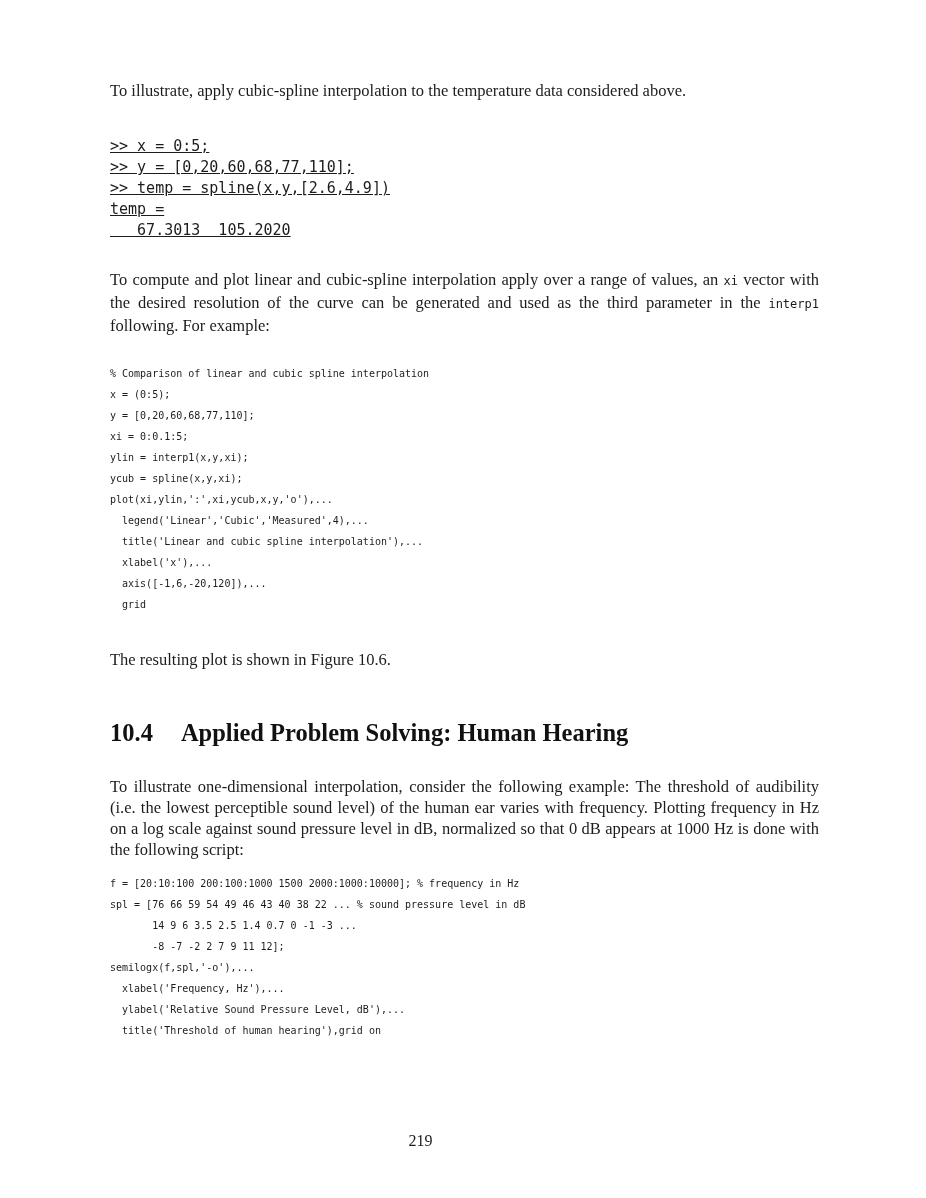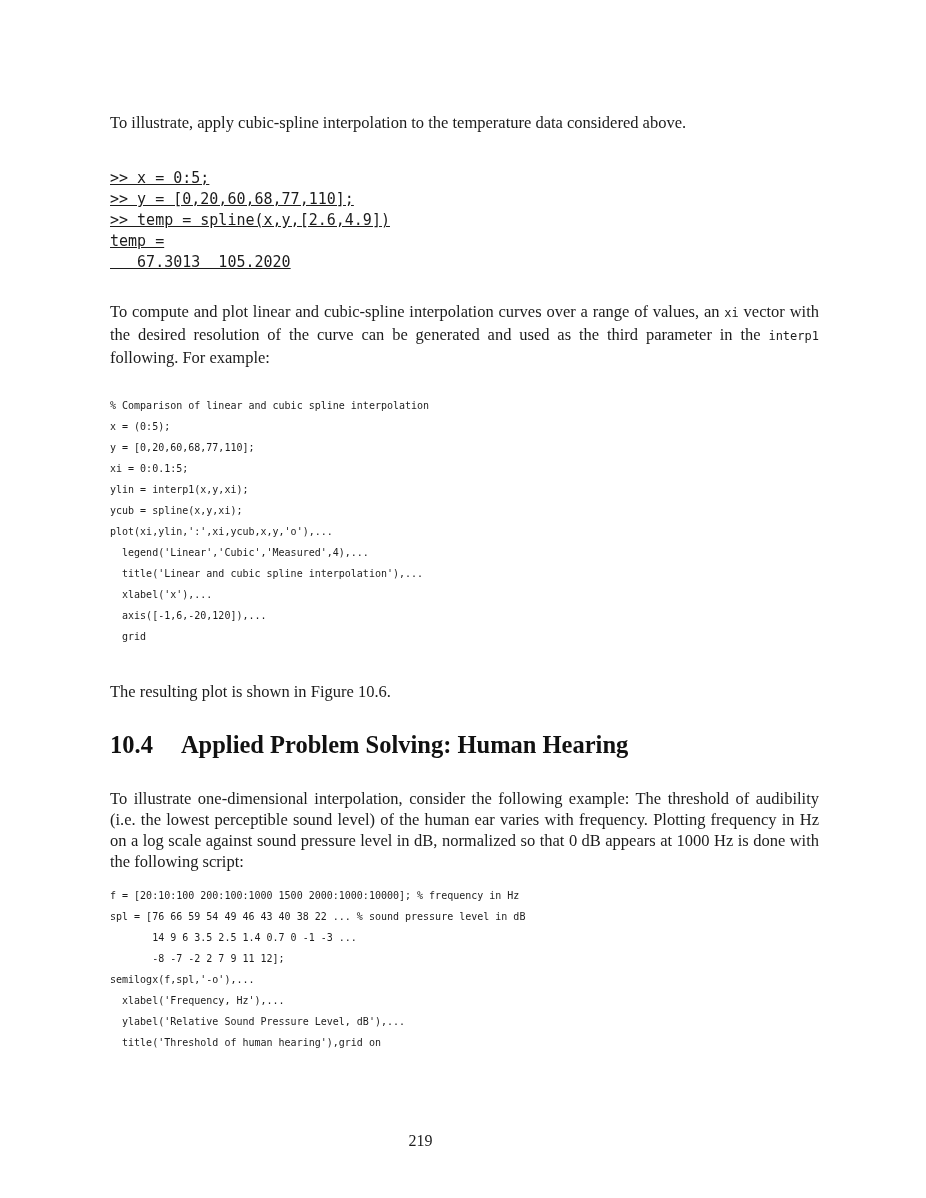--- a/index.html
+++ b/index.html
@@ -12,21 +12,21 @@
     background: #ffffff;
     color: #1c1c1c;
     font-family: "Liberation Serif", serif;
     overflow: hidden;
   }
   .content {
     position: absolute;
     left: 110px;
     top: 0;
     width: 709px;
-    padding-top: 112px;
+    padding-top: 80px;
   }
   p.body {
     font-size: 16.5px;
     line-height: 21px;
     text-align: justify;
     color: #1c1c1c;
   }
   p.body .t {
     font-family: "DejaVu Sans Mono", monospace;
     font-size: 12px;
@@ -37,21 +37,21 @@
     line-height: 21px;
     white-space: pre;
     color: #1c1c1c;
   }
   pre.code.session { font-size: 15px; }
   #code-spline-session { margin-top: 35px; text-decoration: underline; }
   #para-compute { margin-top: 28px; }
   #code-comparison { margin-top: 27px; }
   #para-result { margin-top: 34px; }
   .section-heading {
-    margin-top: 28px;
+    margin-top: 48px;
     font-weight: bold;
     font-size: 24.5px;
     line-height: 30px;
     color: #111;
     white-space: nowrap;
   }
   .section-heading .sec-num { display: inline-block; margin-right: 28px; }
   #para-hearing { margin-top: 28px; }
   #code-hearing { margin-top: 13px; }
   .page-number {
@@ -71,21 +71,21 @@
   <div class="content">
 
     <p class="body" id="para-intro">To illustrate, apply cubic-spline interpolation to the temperature data considered above.</p>
 
     <pre class="code session" id="code-spline-session">&gt;&gt; x = 0:5;
 &gt;&gt; y = [0,20,60,68,77,110];
 &gt;&gt; temp = spline(x,y,[2.6,4.9])
 temp =
    67.3013  105.2020</pre>
 
-    <p class="body" id="para-compute"><span>To compute and plot linear and cubic-spline interpolation curves over a range of values, an </span><span class="t">xi</span><span> vector with the desired resolution of the curve can be generated and used as the third parameter in the </span><span class="t">interp1</span><span> following. For example:</span></p>
+    <p class="body" id="para-compute"><span>To compute and plot linear and cubic-spline interpolation apply over a range of values, an </span><span class="t">xi</span><span> vector with the desired resolution of the curve can be generated and used as the third parameter in the </span><span class="t">interp1</span><span> following. For example:</span></p>
 
     <pre class="code" id="code-comparison">% Comparison of linear and cubic spline interpolation
 x = (0:5);
 y = [0,20,60,68,77,110];
 xi = 0:0.1:5;
 ylin = interp1(x,y,xi);
 ycub = spline(x,y,xi);
 plot(xi,ylin,':',xi,ycub,x,y,'o'),...
   legend('Linear','Cubic','Measured',4),...
   title('Linear and cubic spline interpolation'),...

